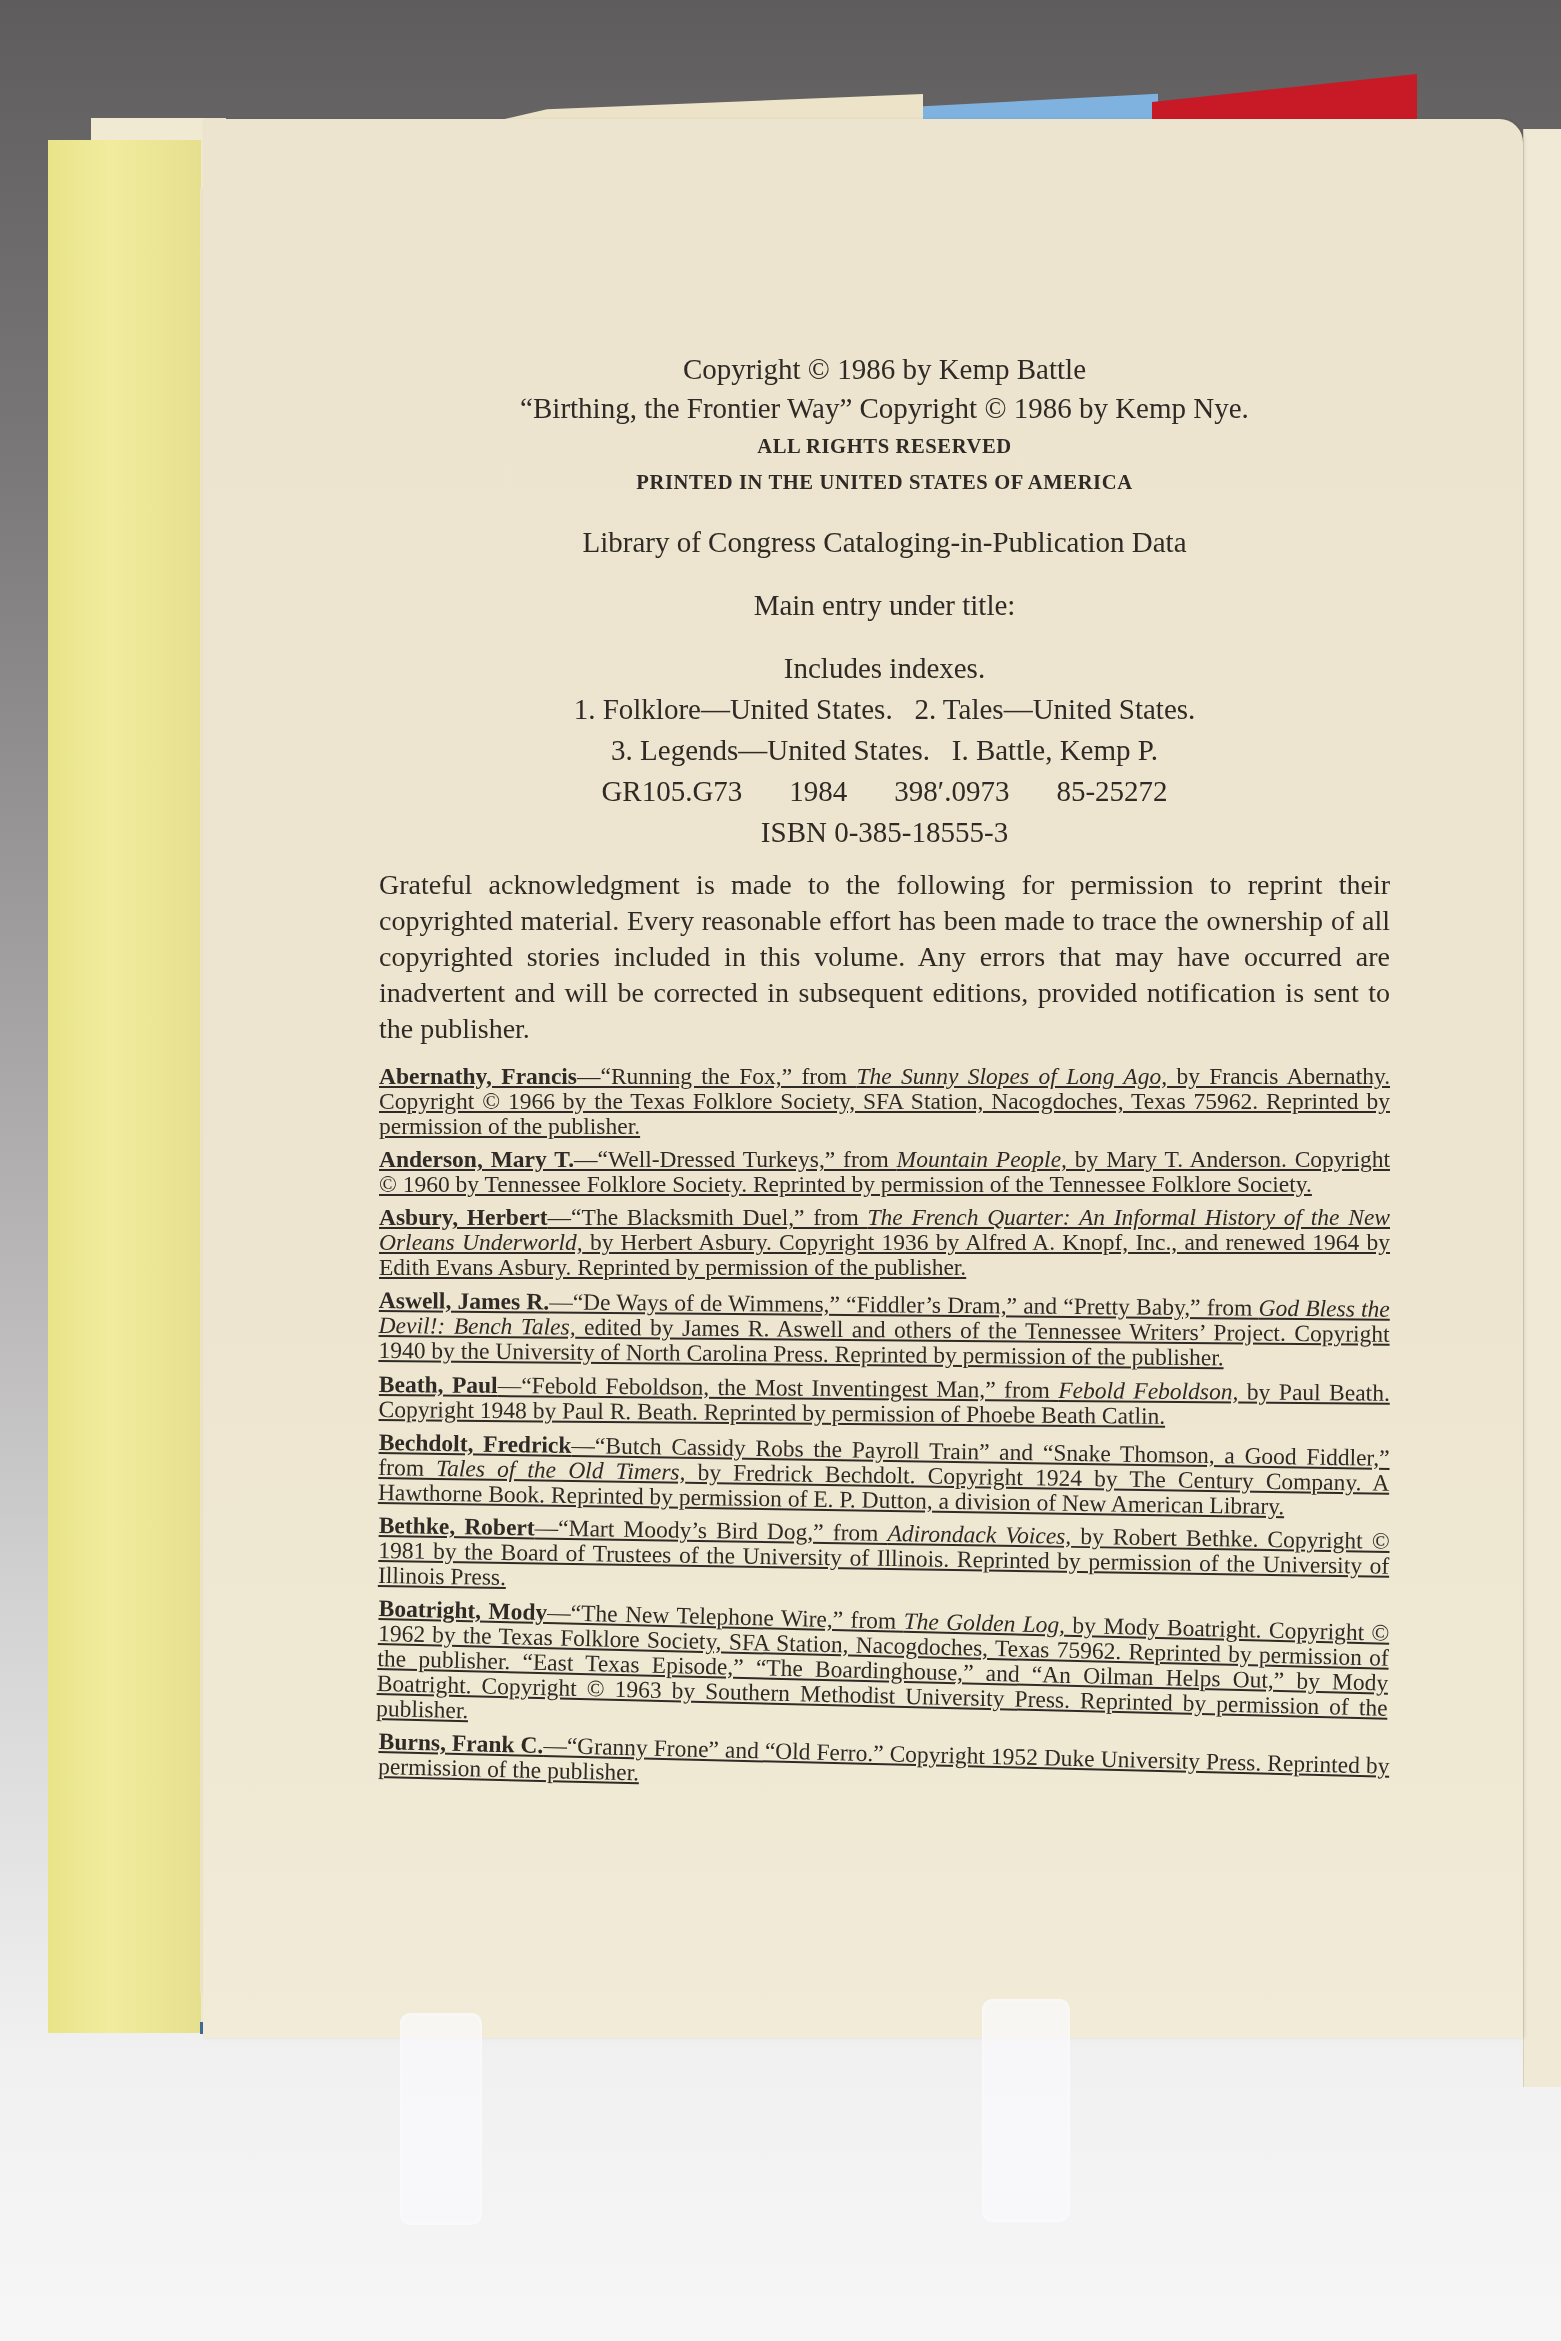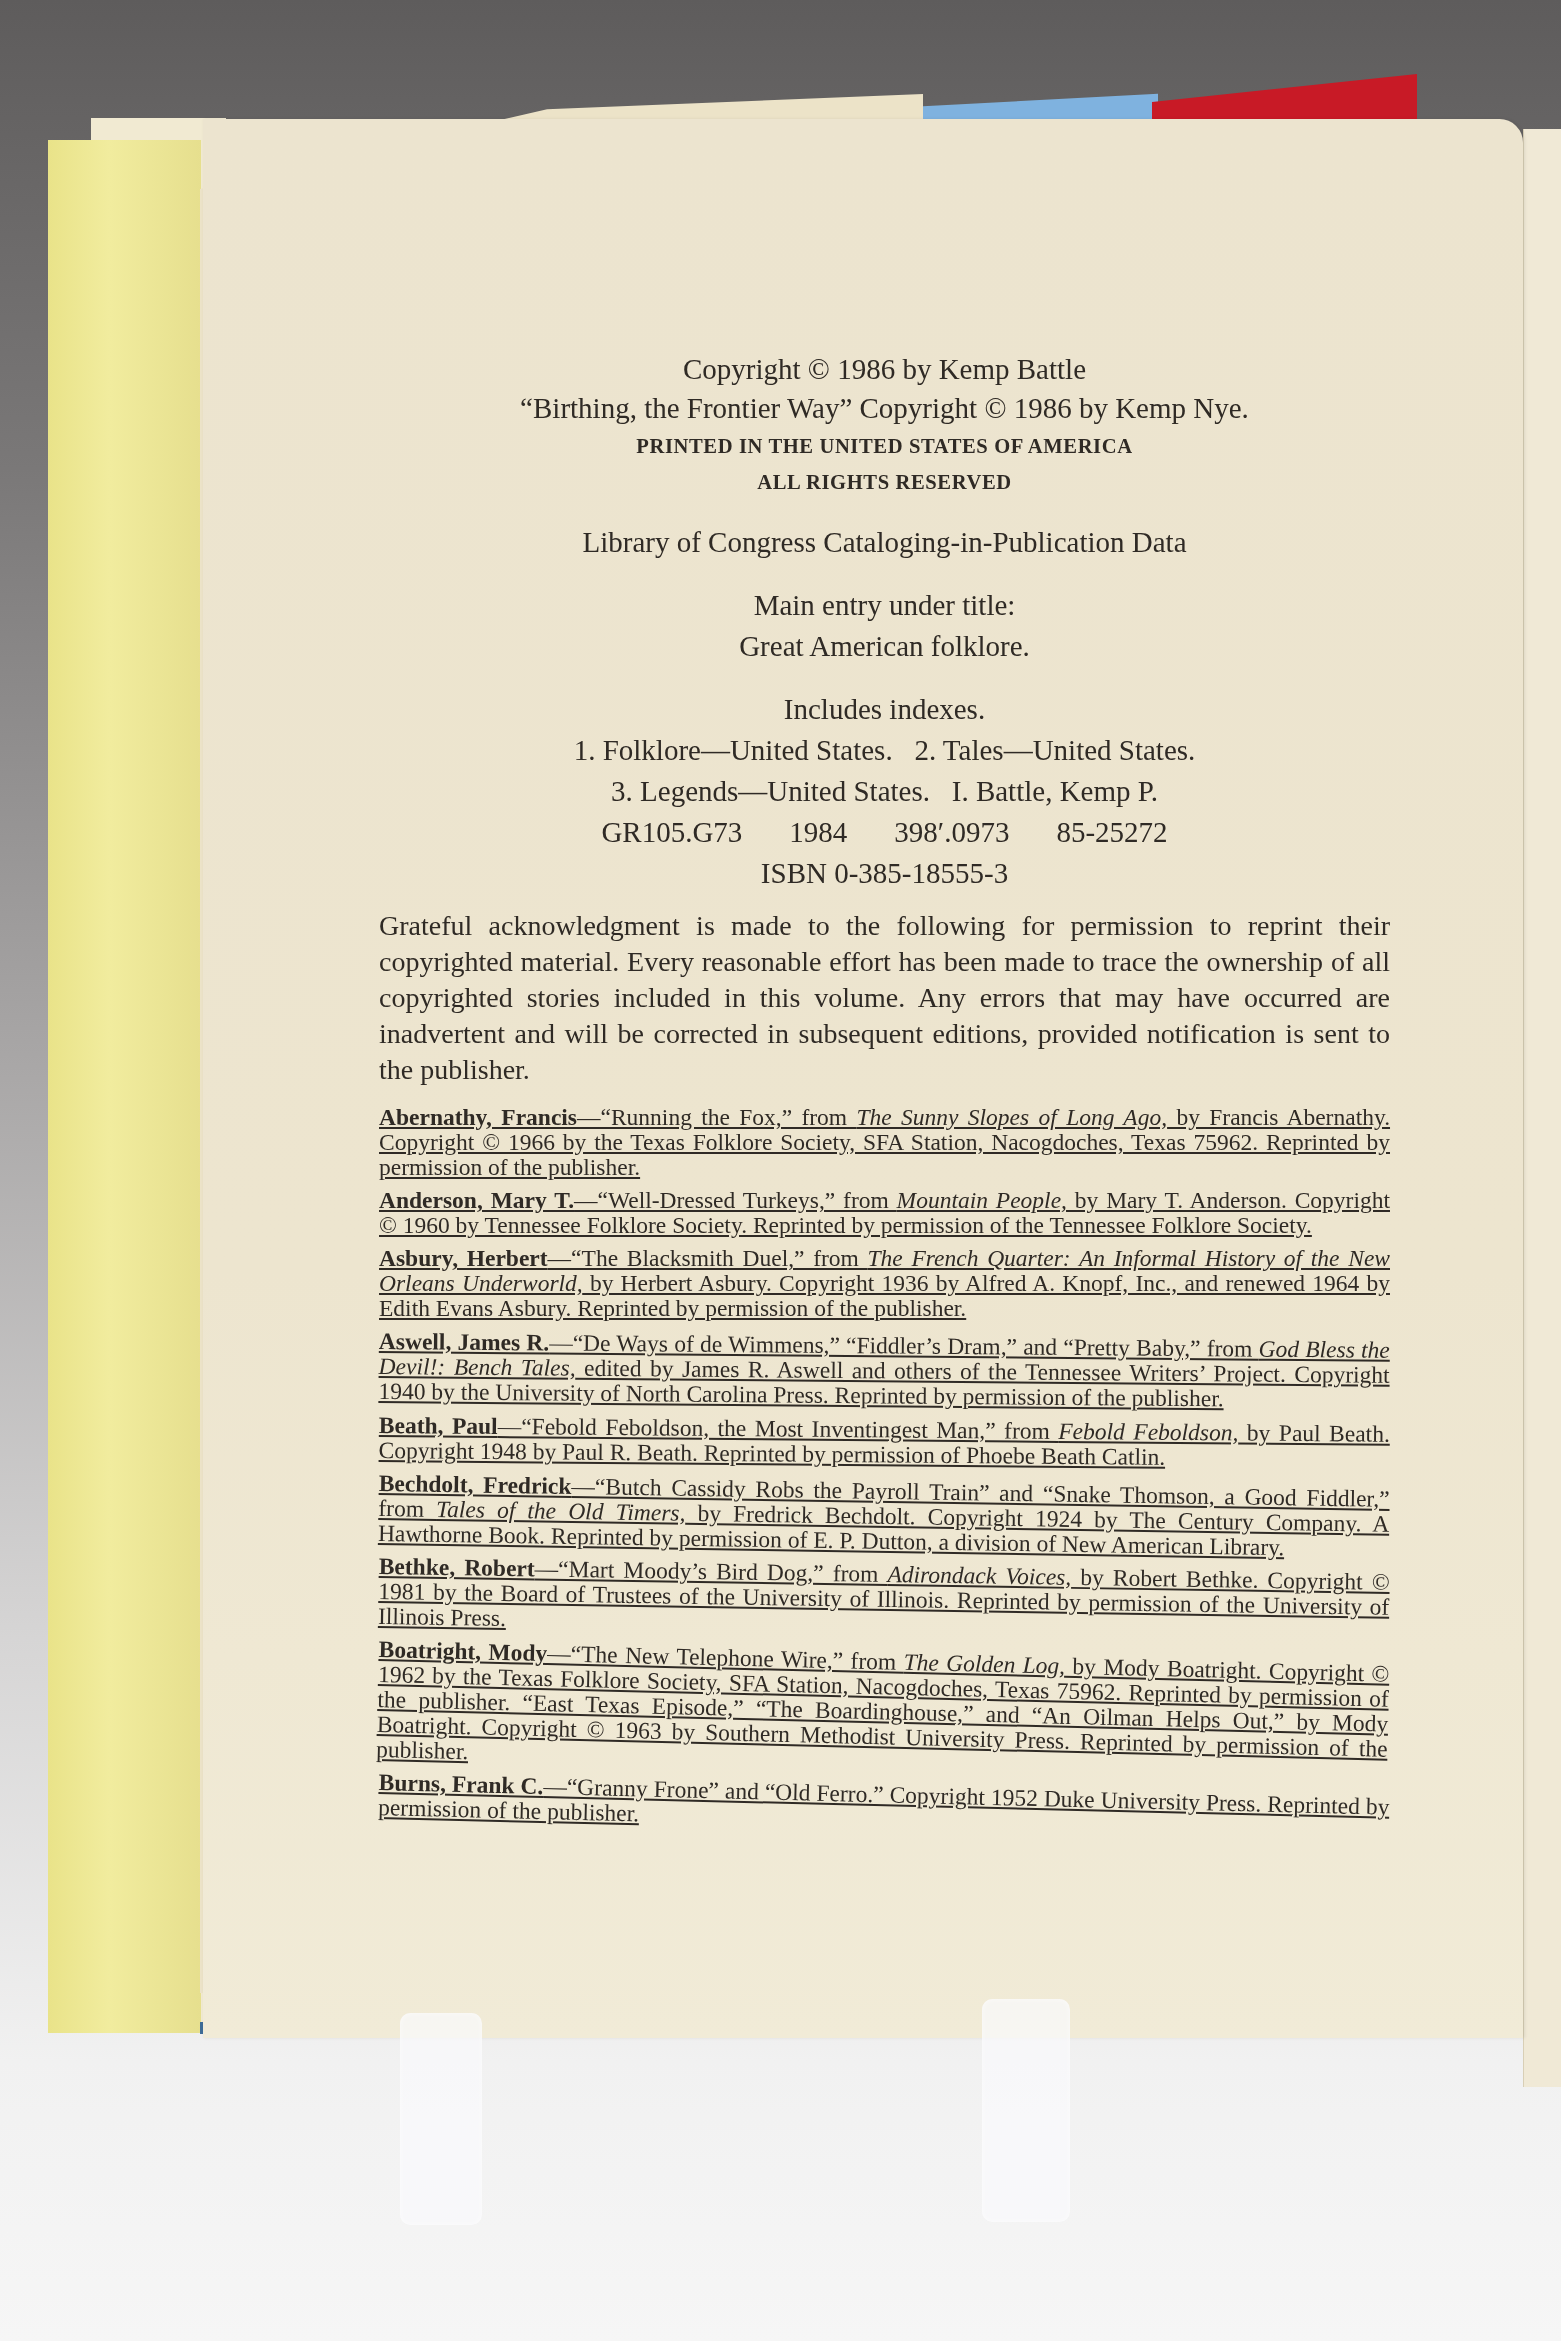--- a/index.html
+++ b/index.html
@@ -67,28 +67,27 @@
 <div class="right-page"></div>
 <div class="bottom-edge-blue"></div>
 <div class="bottom-edge-red"></div>
 
 <div class="page"></div>
 
 <div class="content">
   <div class="center">
     <div class="top-line">Copyright © 1986 by Kemp Battle</div>
     <div class="top-line">“Birthing, the Frontier Way” Copyright © 1986 by Kemp Nye.</div>
+    <div class="caps">ALL RIGHTS RESERVED</div>
     <div class="caps">PRINTED IN THE UNITED STATES OF AMERICA</div>
-    <div class="caps">ALL RIGHTS RESERVED</div>
   </div>
 
   <div class="center cip">
     <div class="l">Library of Congress Cataloging-in-Publication Data</div>
     <div class="l gap">Main entry under title:</div>
-    <div class="l">Great American folklore.</div>
     <div class="l gap">Includes indexes.</div>
     <div class="l" style="white-space:pre">1. Folklore—United States.   2. Tales—United States.</div>
     <div class="l" style="white-space:pre">3. Legends—United States.   I. Battle, Kemp P.</div>
     <div class="l row">
       <span>GR105.G73</span>
       <span>1984</span>
       <span>398′.0973</span>
       <span>85-25272</span>
     </div>
     <div class="l">ISBN 0-385-18555-3</div>

